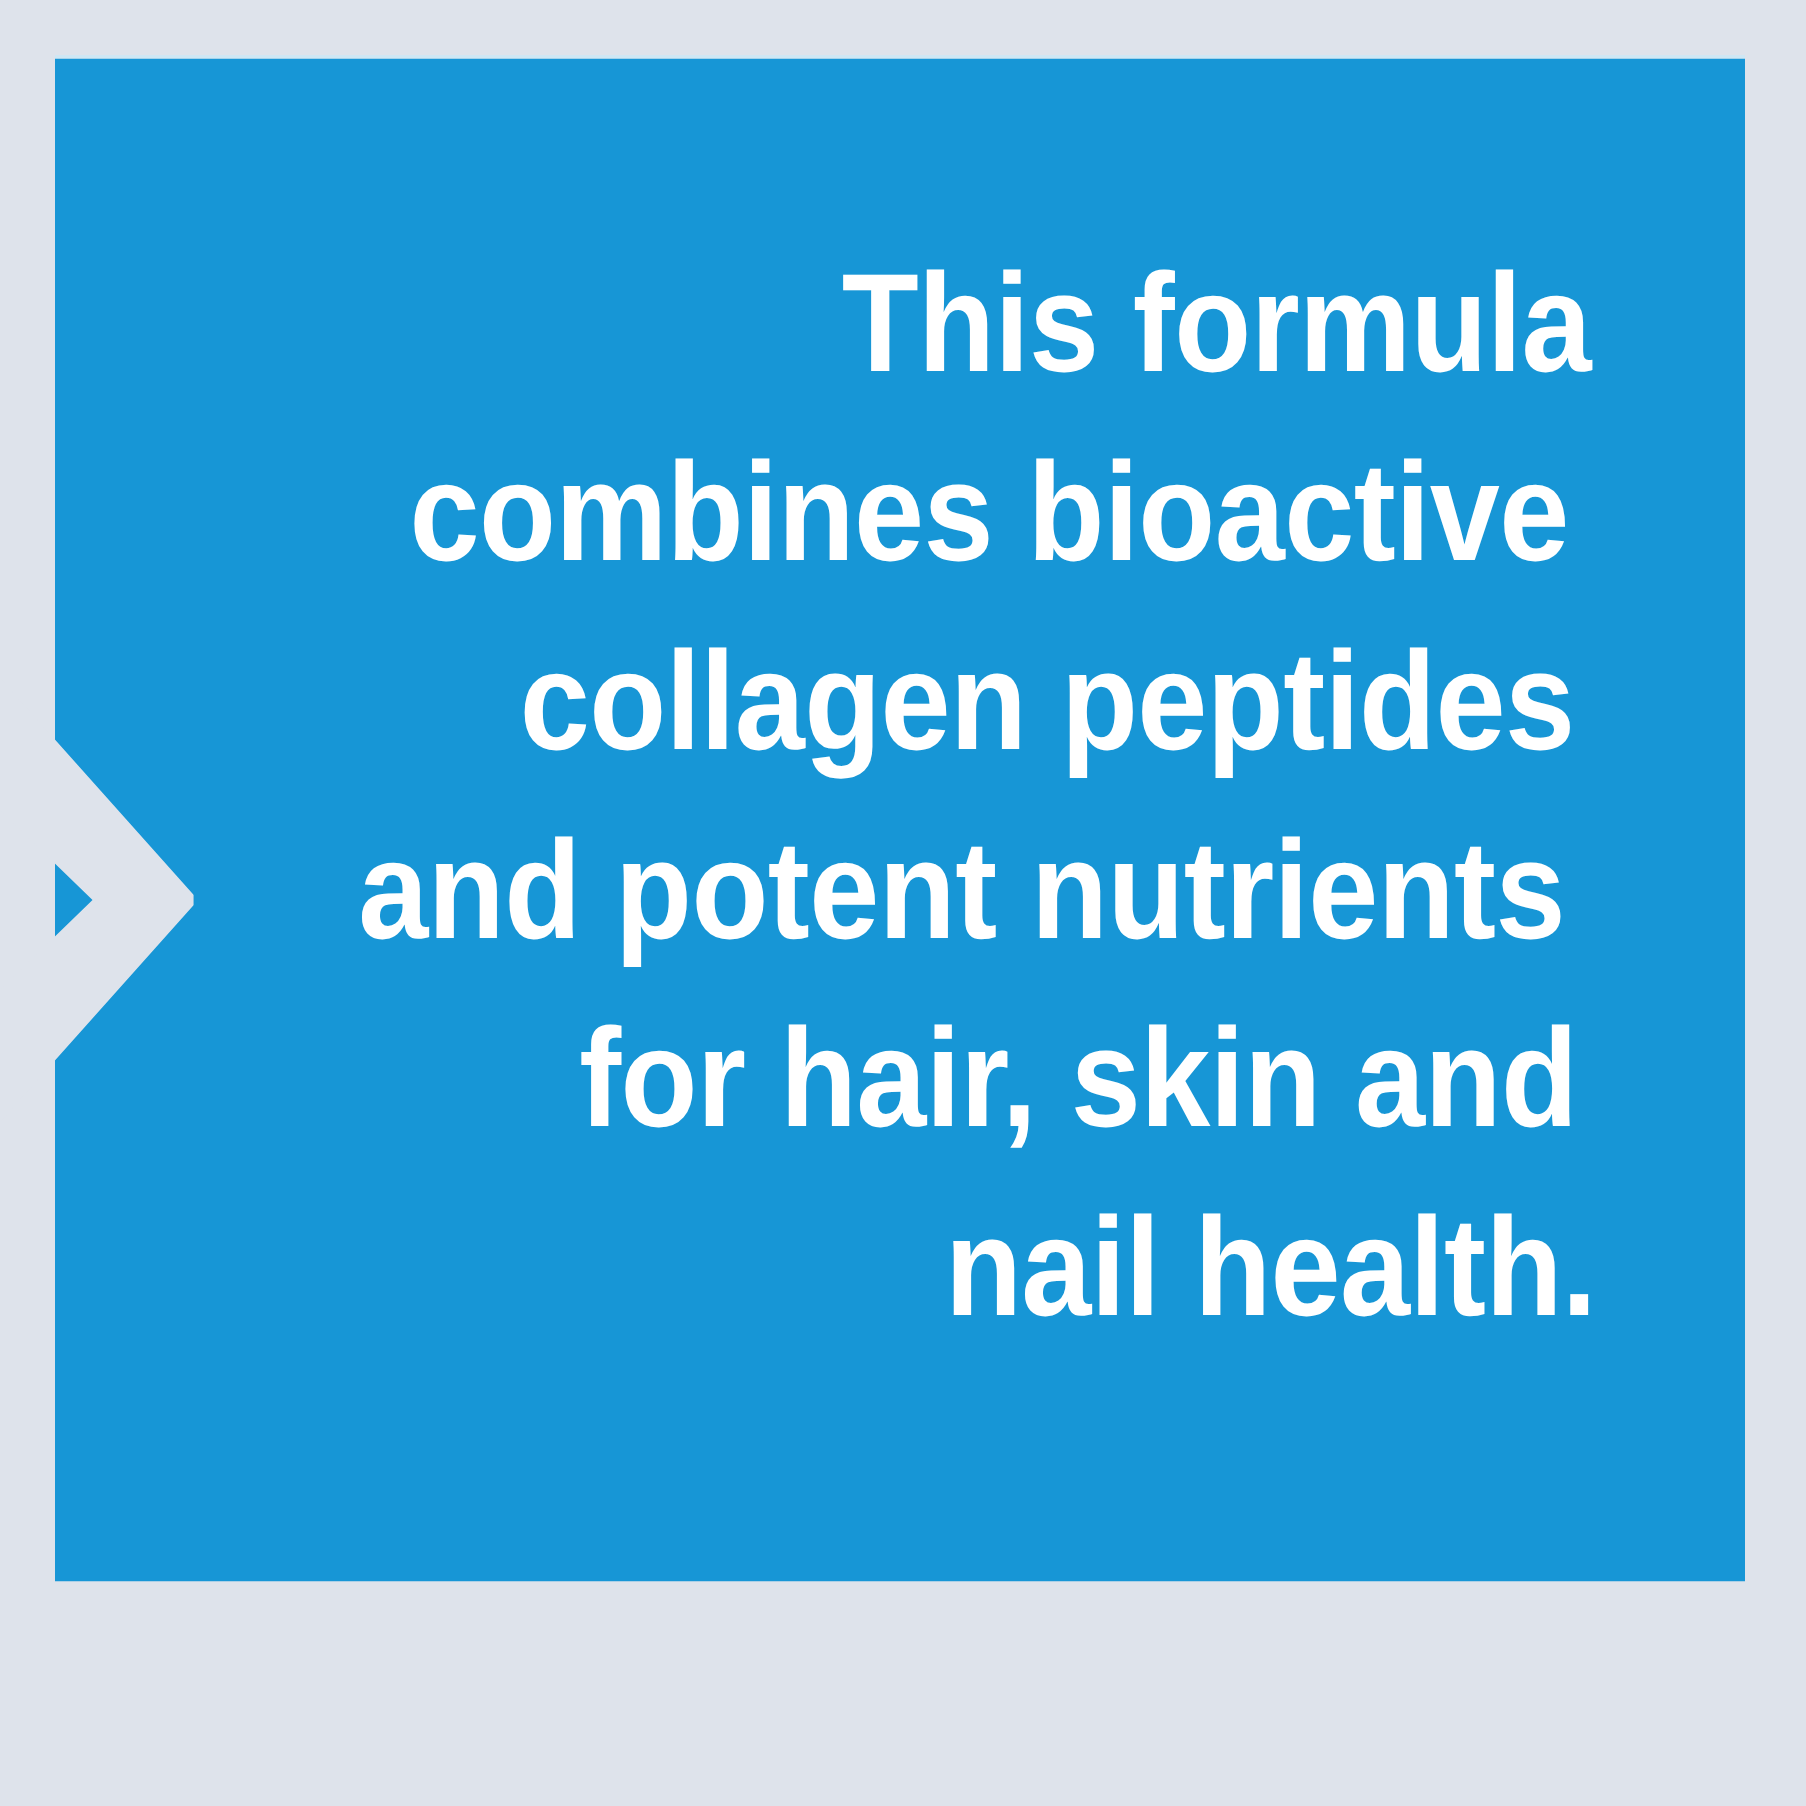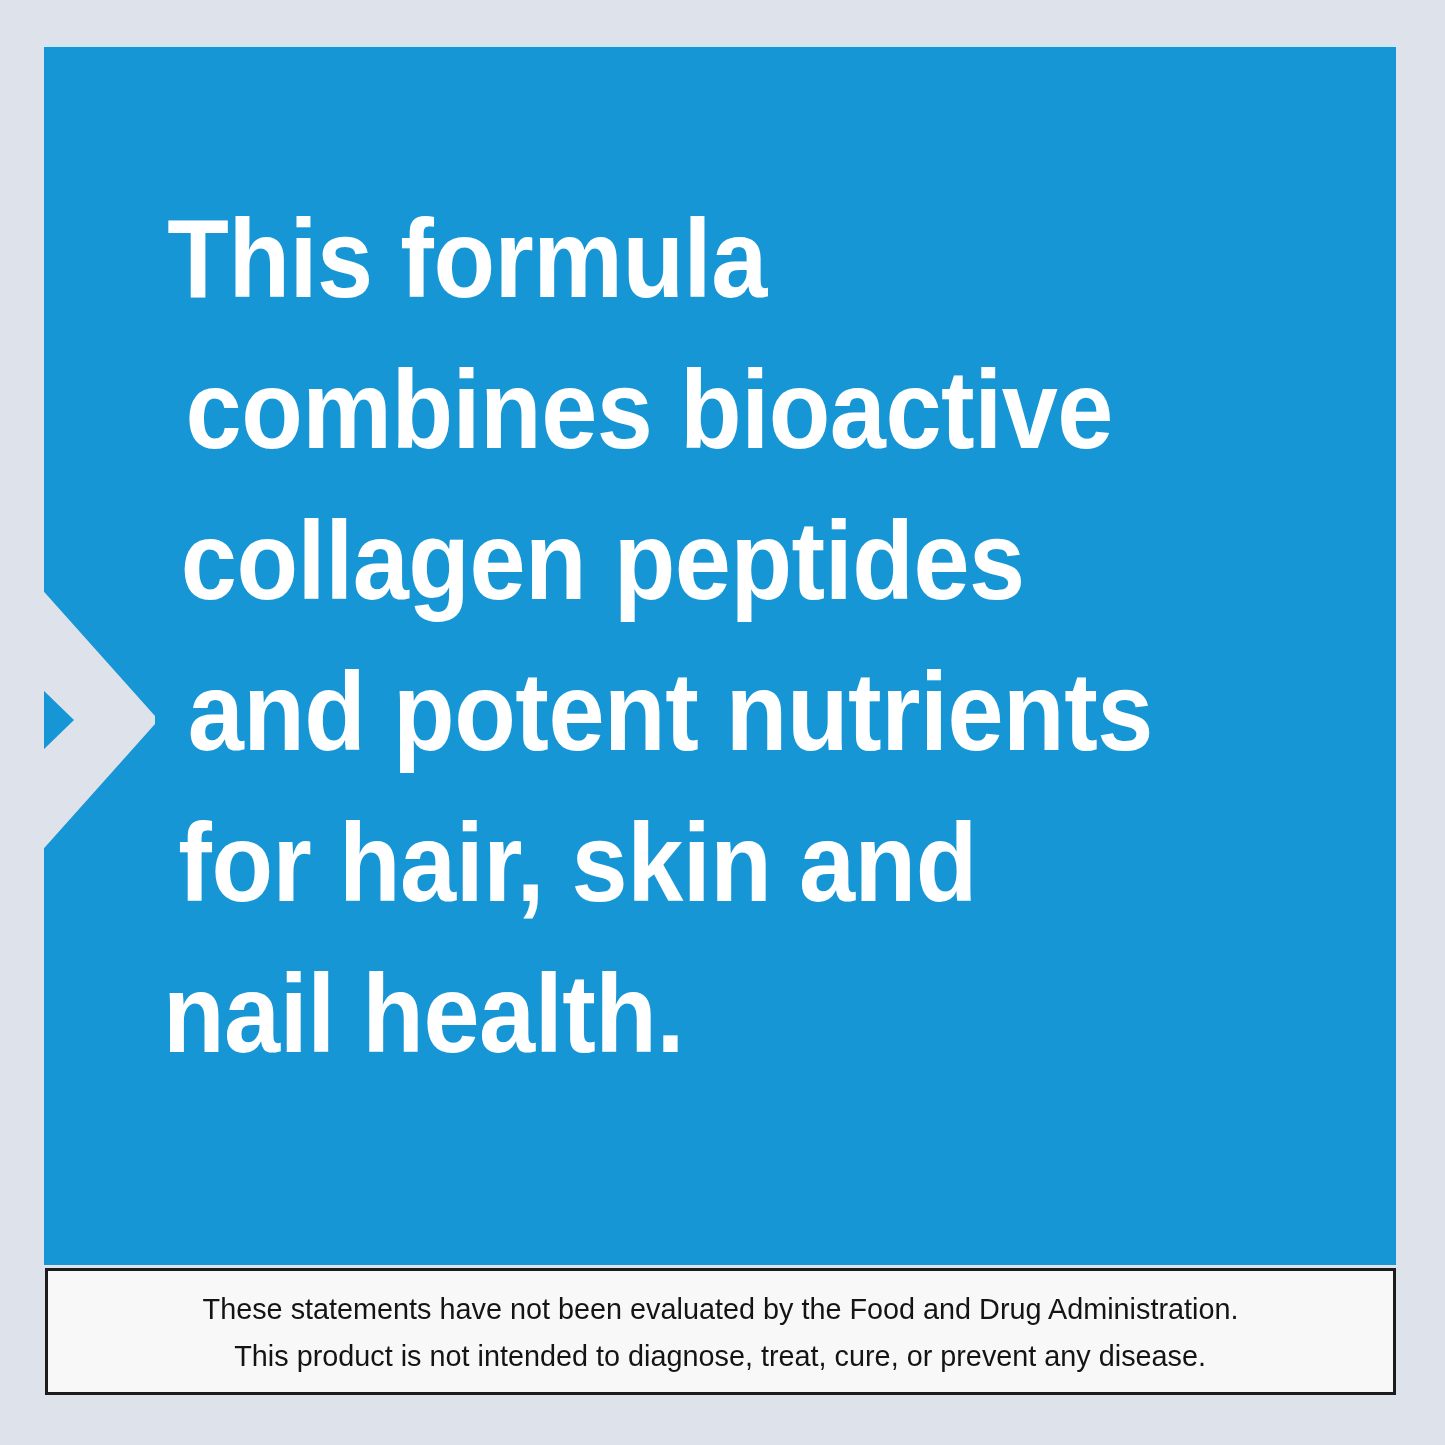--- a/index.html
+++ b/index.html
@@ -54,21 +54,21 @@
 
   
   #headline {
     position: absolute;
     left: 44px;
     top: 47px;
     width: 1352px;
     height: 1218px;
     display: flex;
     flex-direction: column;
-    align-items: flex-start;
+    align-items: flex-end;
     justify-content: center;
     box-sizing: border-box;
     padding: 0 90px 40px 90px;
     gap: 15px;
   }
   #headline .line {
     color: #ffffff;
     font-family: "Liberation Sans", sans-serif;
     font-weight: bold;
     font-size: 112px;
@@ -121,18 +121,14 @@
 
   <div id="headline">
     <div class="line">This formula</div>
     <div class="line">combines bioactive</div>
     <div class="line">collagen peptides</div>
     <div class="line">and potent nutrients</div>
     <div class="line">for hair, skin and</div>
     <div class="line">nail health.</div>
   </div>
 
-  <div id="disclaimer-box">
-    <div class="dline">These statements have not been evaluated by the Food and Drug Administration.</div>
-    <div class="dline">This product is not intended to diagnose, treat, cure, or prevent any disease.</div>
-  </div>
 
 </div>
 
 </body></html>

